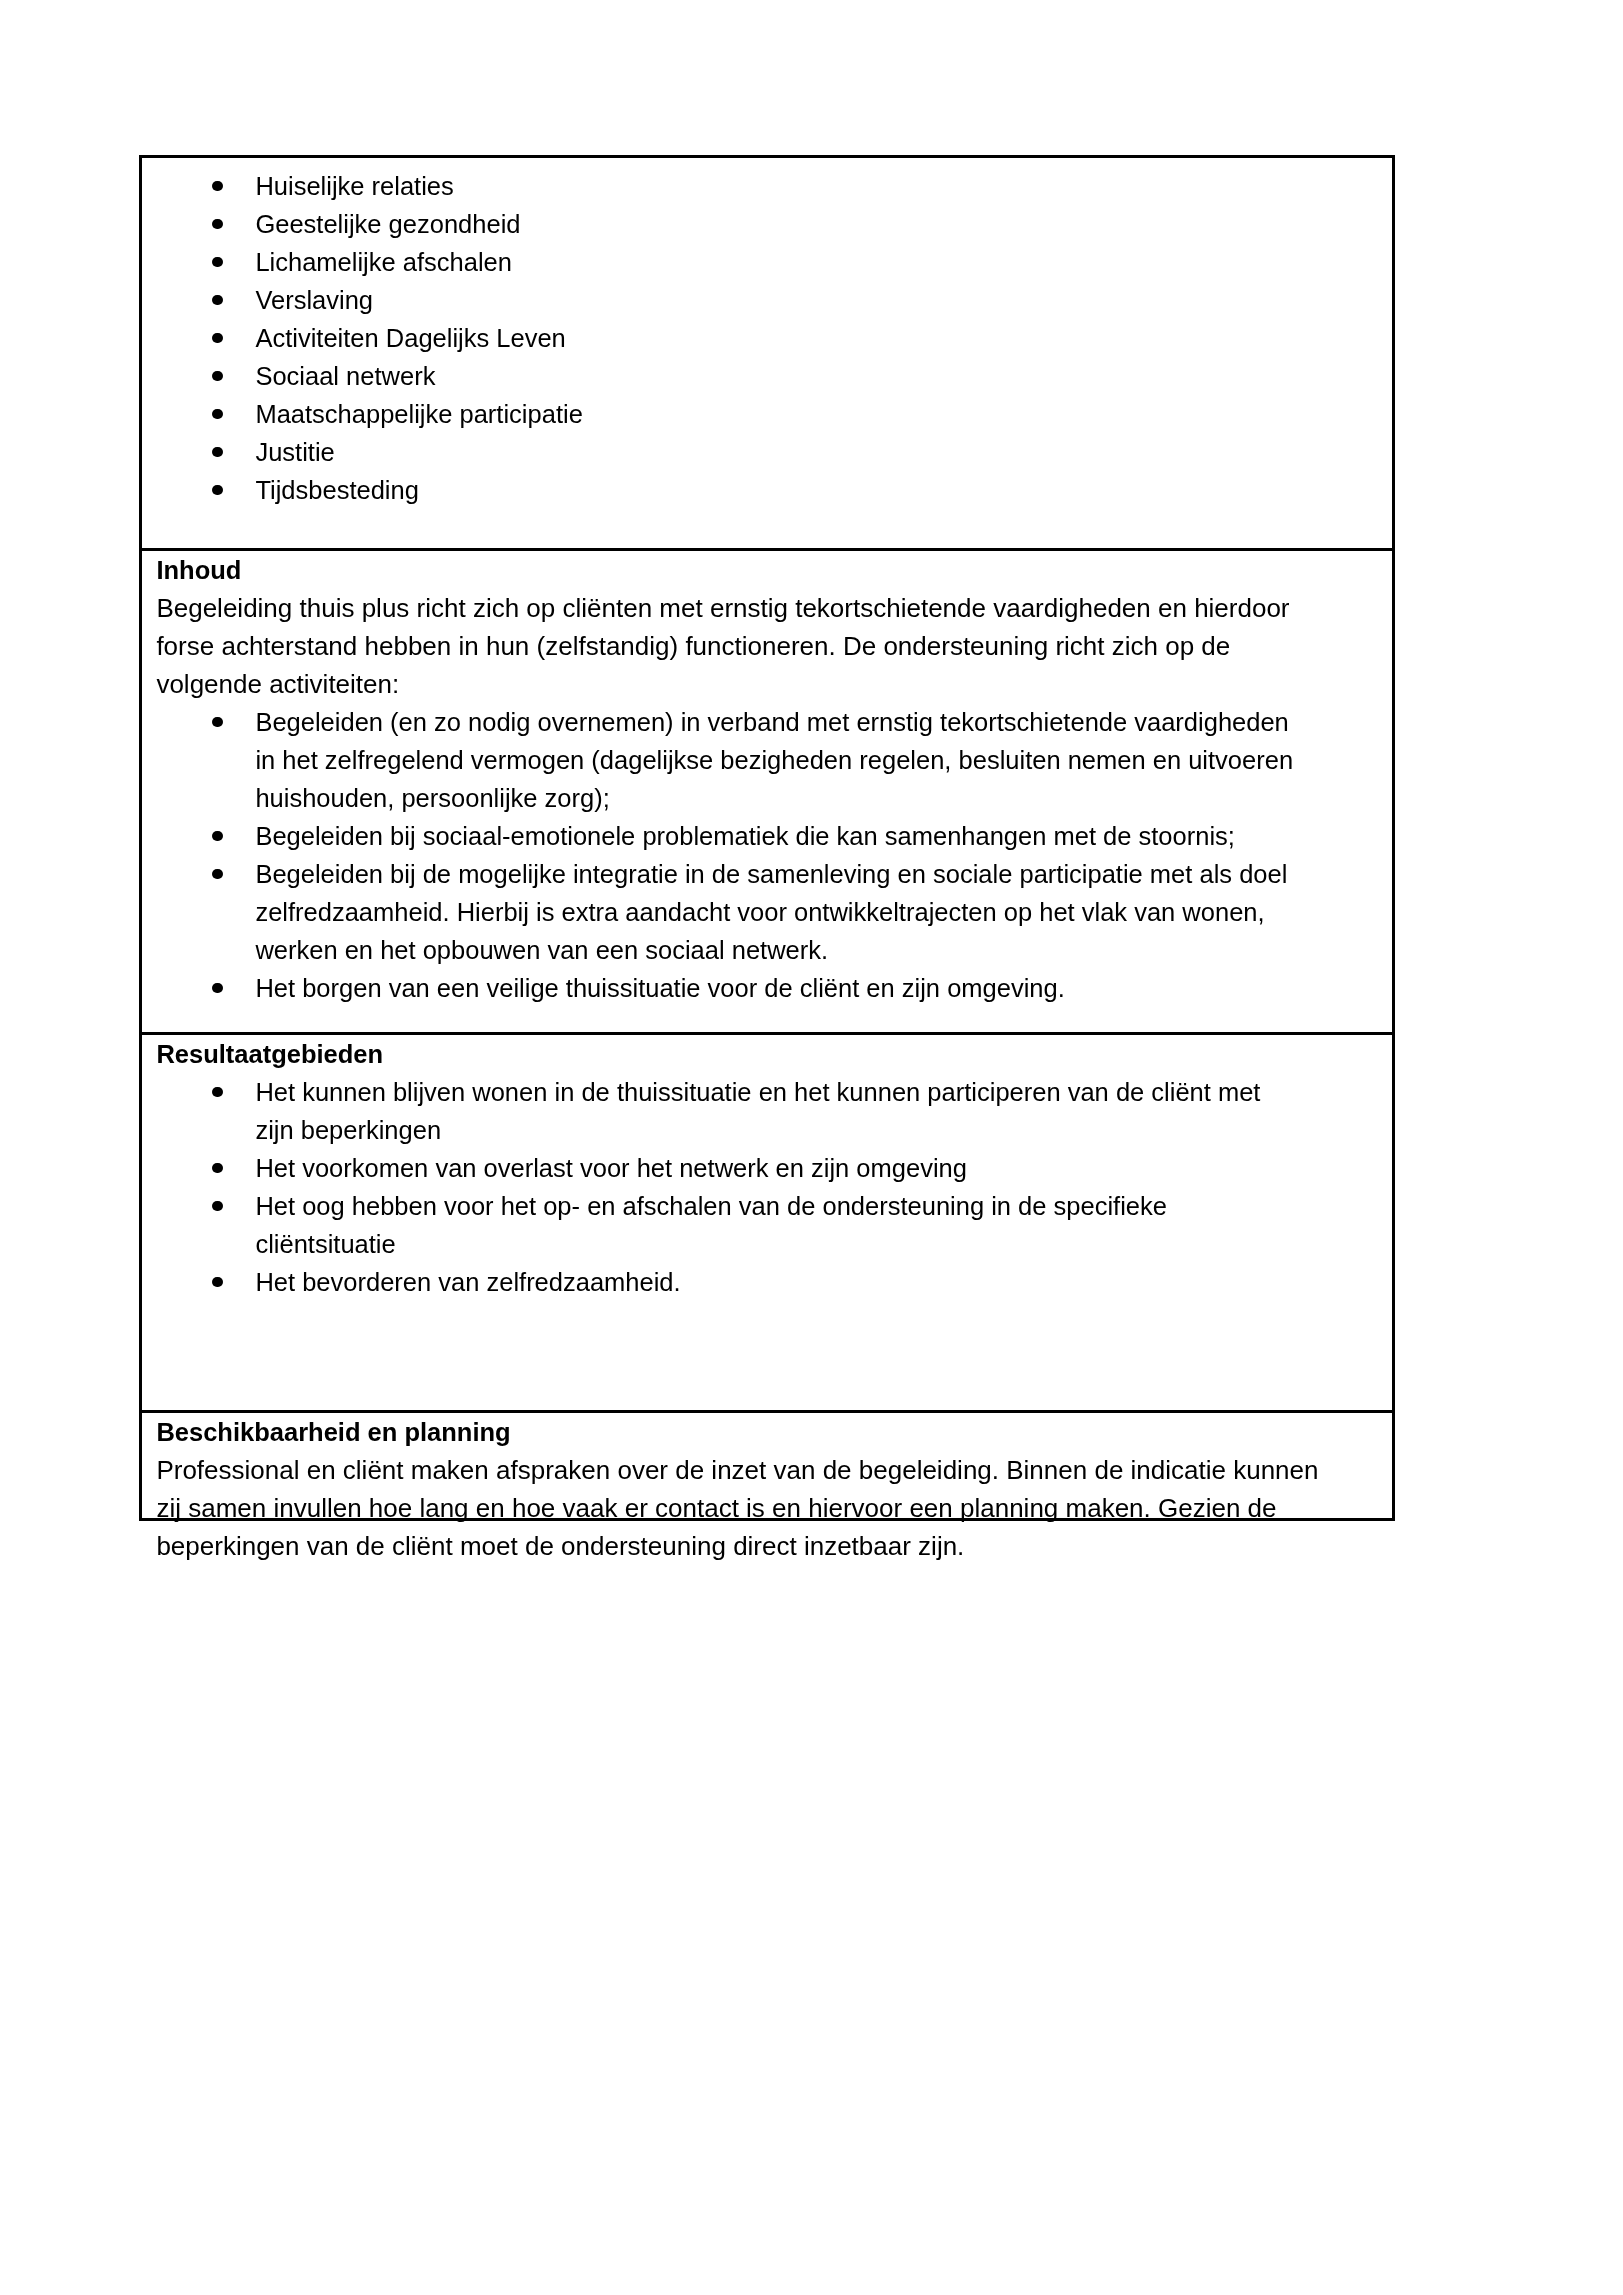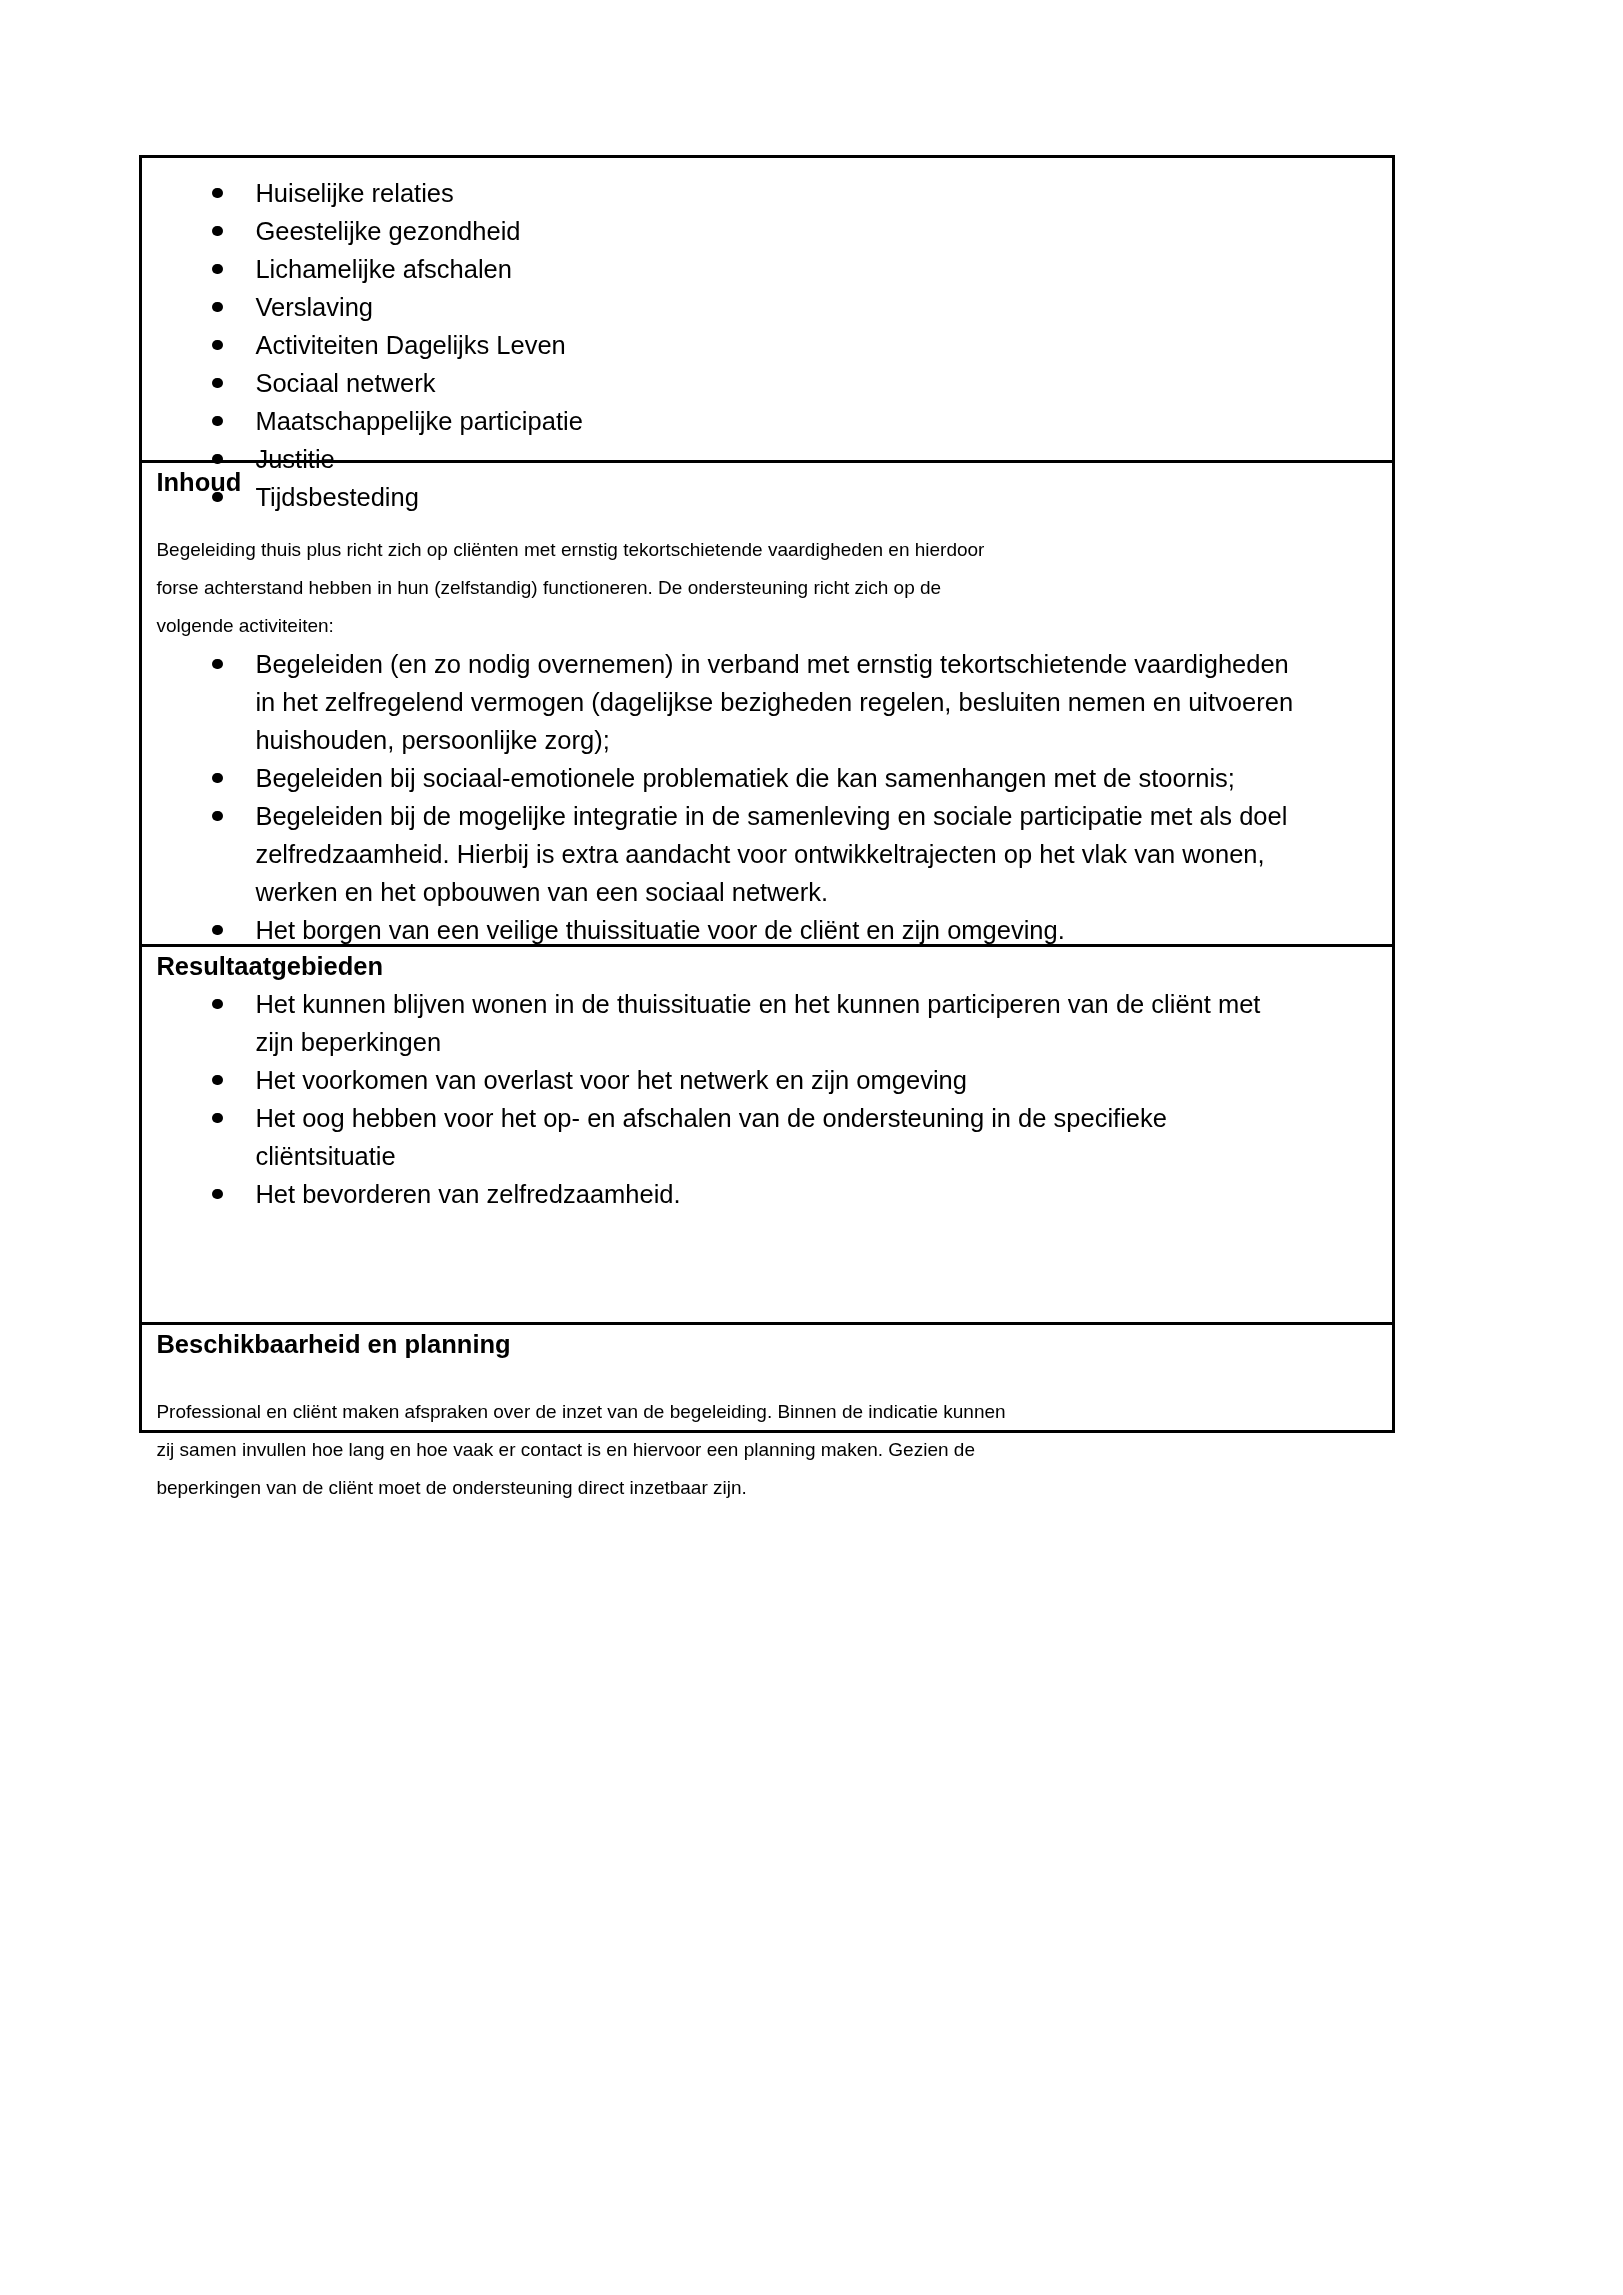--- a/index.html
+++ b/index.html
@@ -3,26 +3,26 @@
 <meta charset="utf-8">
 <style>
   html, body { margin:0; padding:0; background:#ffffff; }
   body { width:1623px; height:2295px; position:relative; overflow:hidden;
          font-family:"Liberation Sans", sans-serif; color:#000; }
   .doc-table { position:absolute; left:139px; top:155px; width:1256px;
                border:3.9px solid #000; box-sizing:border-box; }
   .row { border-top:3.9px solid #000; padding:0 13px 0 14.4px; box-sizing:border-box; }
   .row:first-child { border-top:none; }
   .heading { font-weight:bold; font-size:25.5px; line-height:38px; height:38px; white-space:nowrap; }
-  .para { font-size:19px; line-height:38px;margin-top:30px; }
+  .para { font-size:26px; line-height:38px; }
   ul.bullets { list-style:none; margin:0; padding:0; }
   ul.bullets li { position:relative; padding-left:99px; font-size:25.5px; line-height:38px; }
   ul.bullets li .dot { position:absolute; left:56px; top:13.7px; width:10.5px; height:10.5px;
                        border-radius:50%; background:#000; }
-  .row-1 { height:302px; padding-top:16px; }
+  .row-1 { height:390px; padding-top:9px; }
   .row-1 ul.bullets li { line-height:38px; }
   .row-2 { height:484px; }
   .row-3 { height:378px; }
   .row-4 { height:108px; }
   .line { display:block; white-space:nowrap; }
 </style>
 </head>
 <body>
 
 <div class="doc-table">

